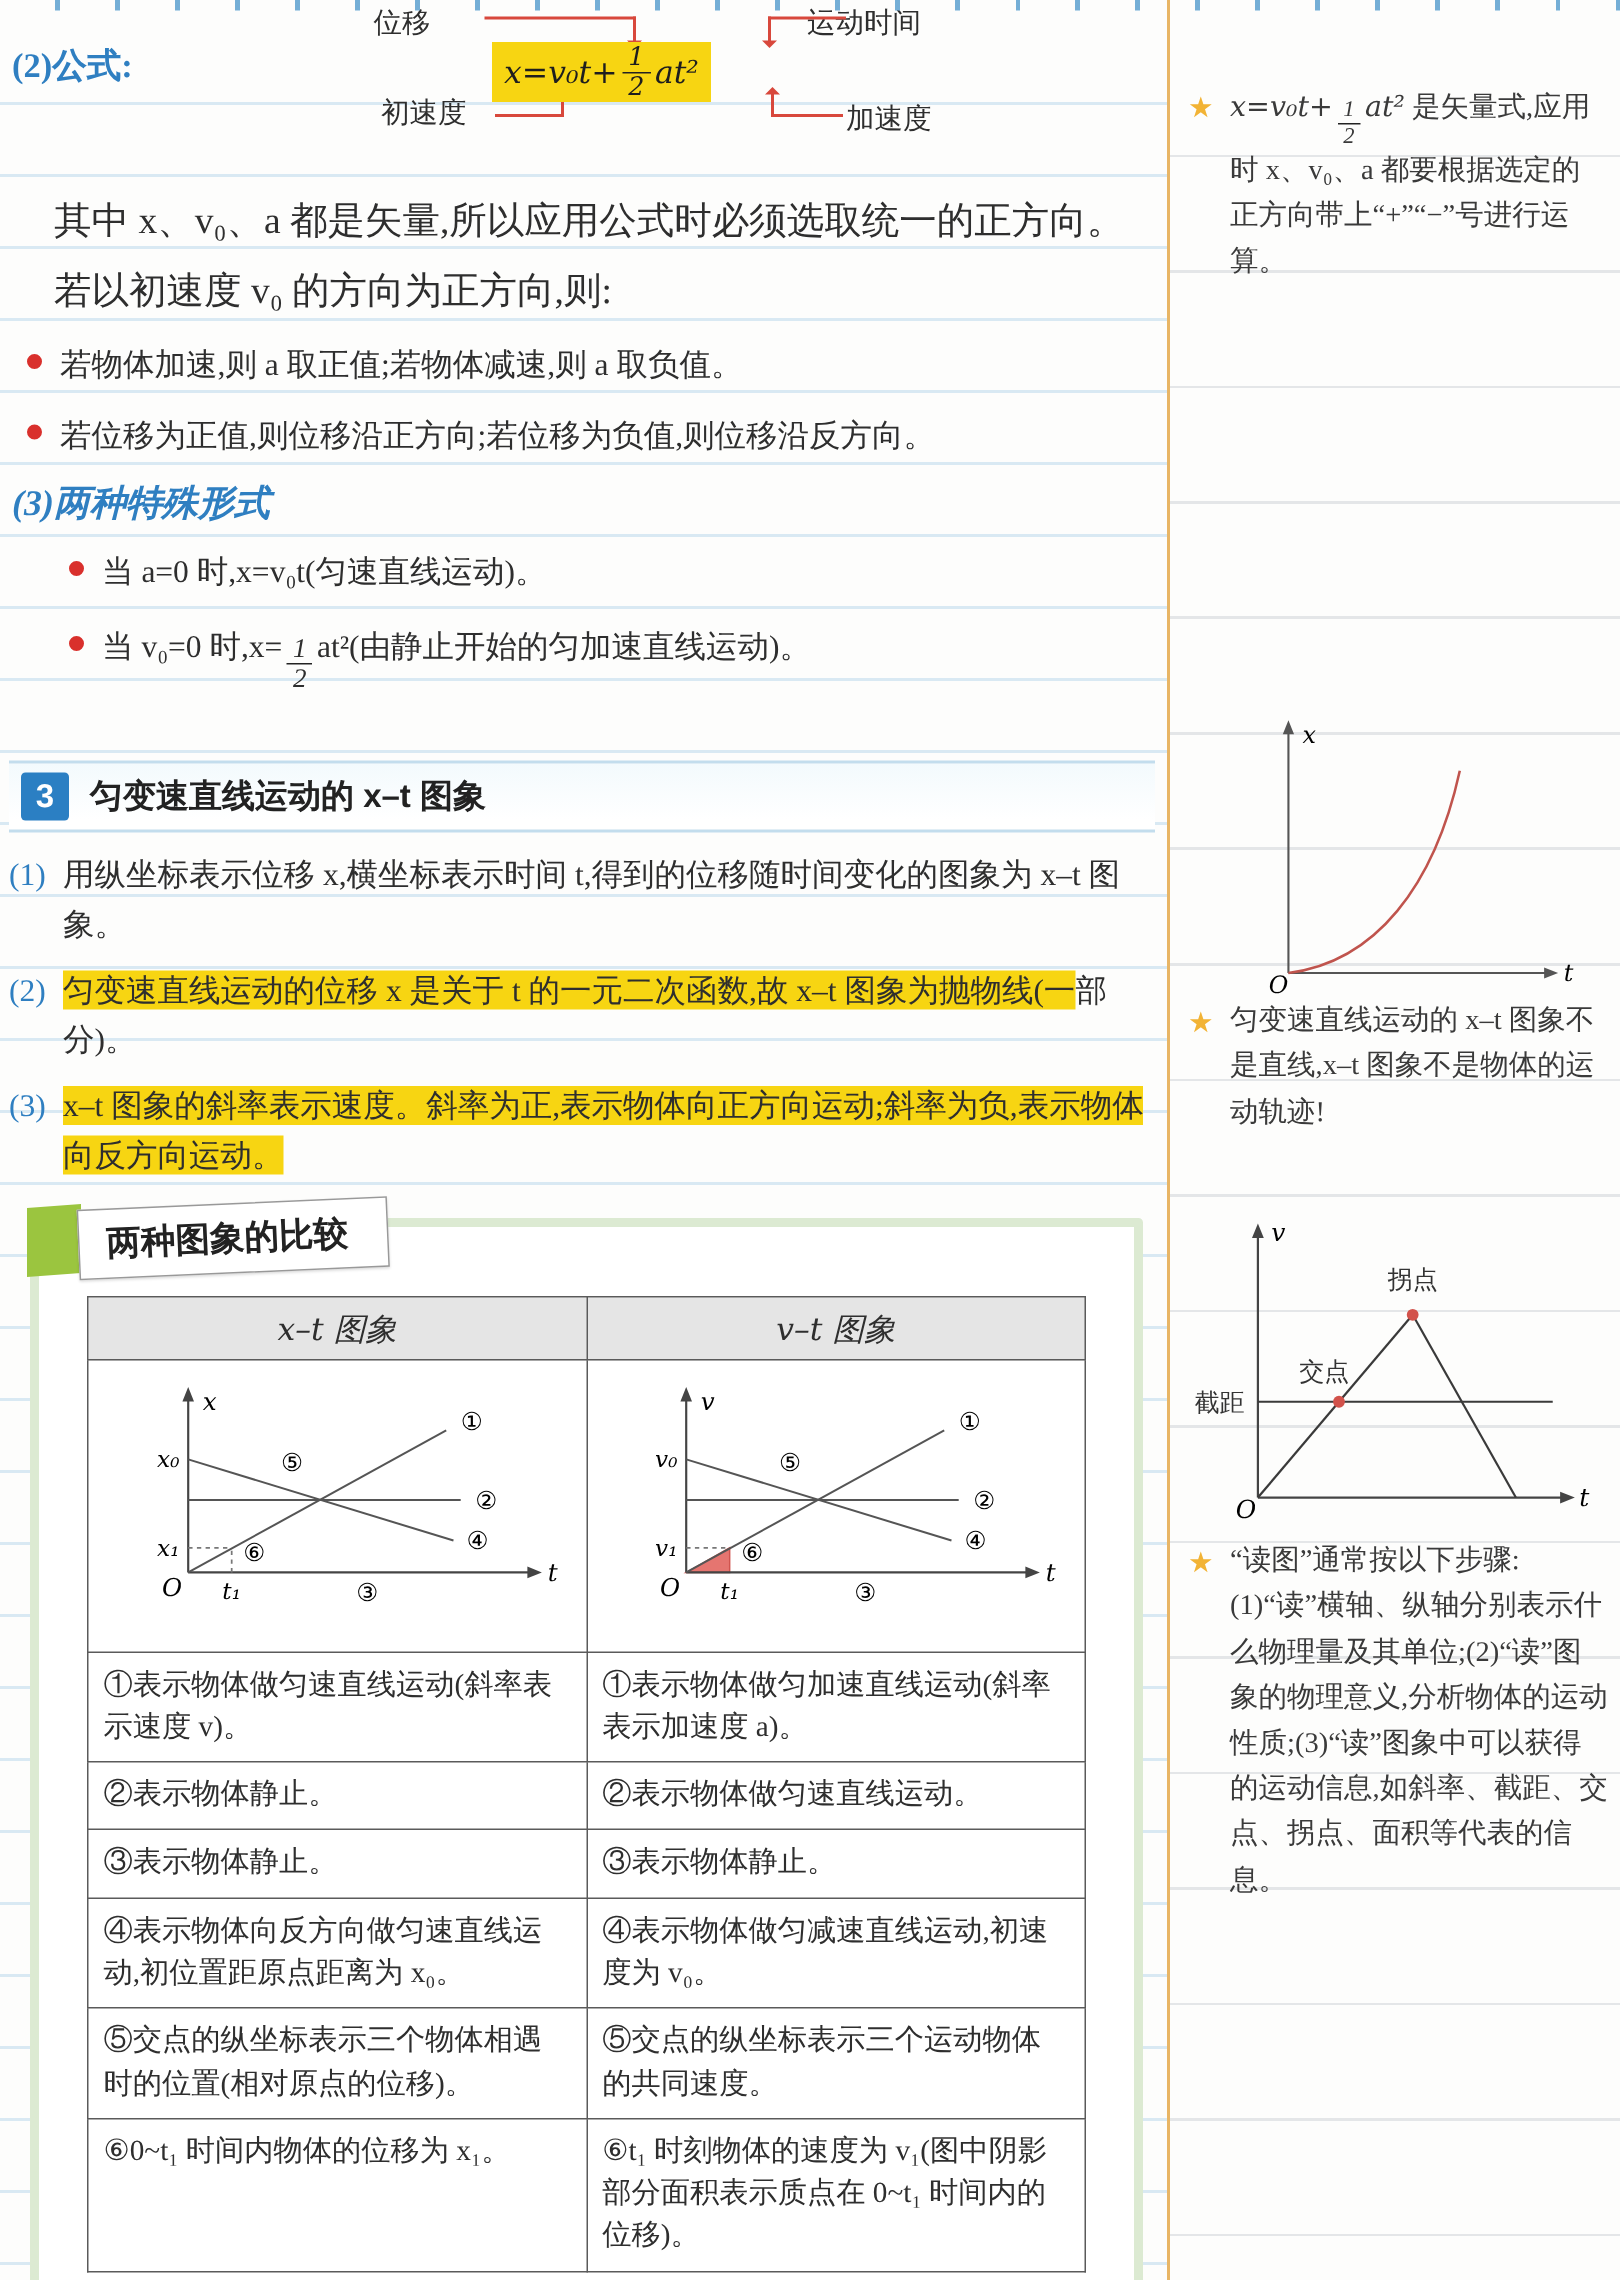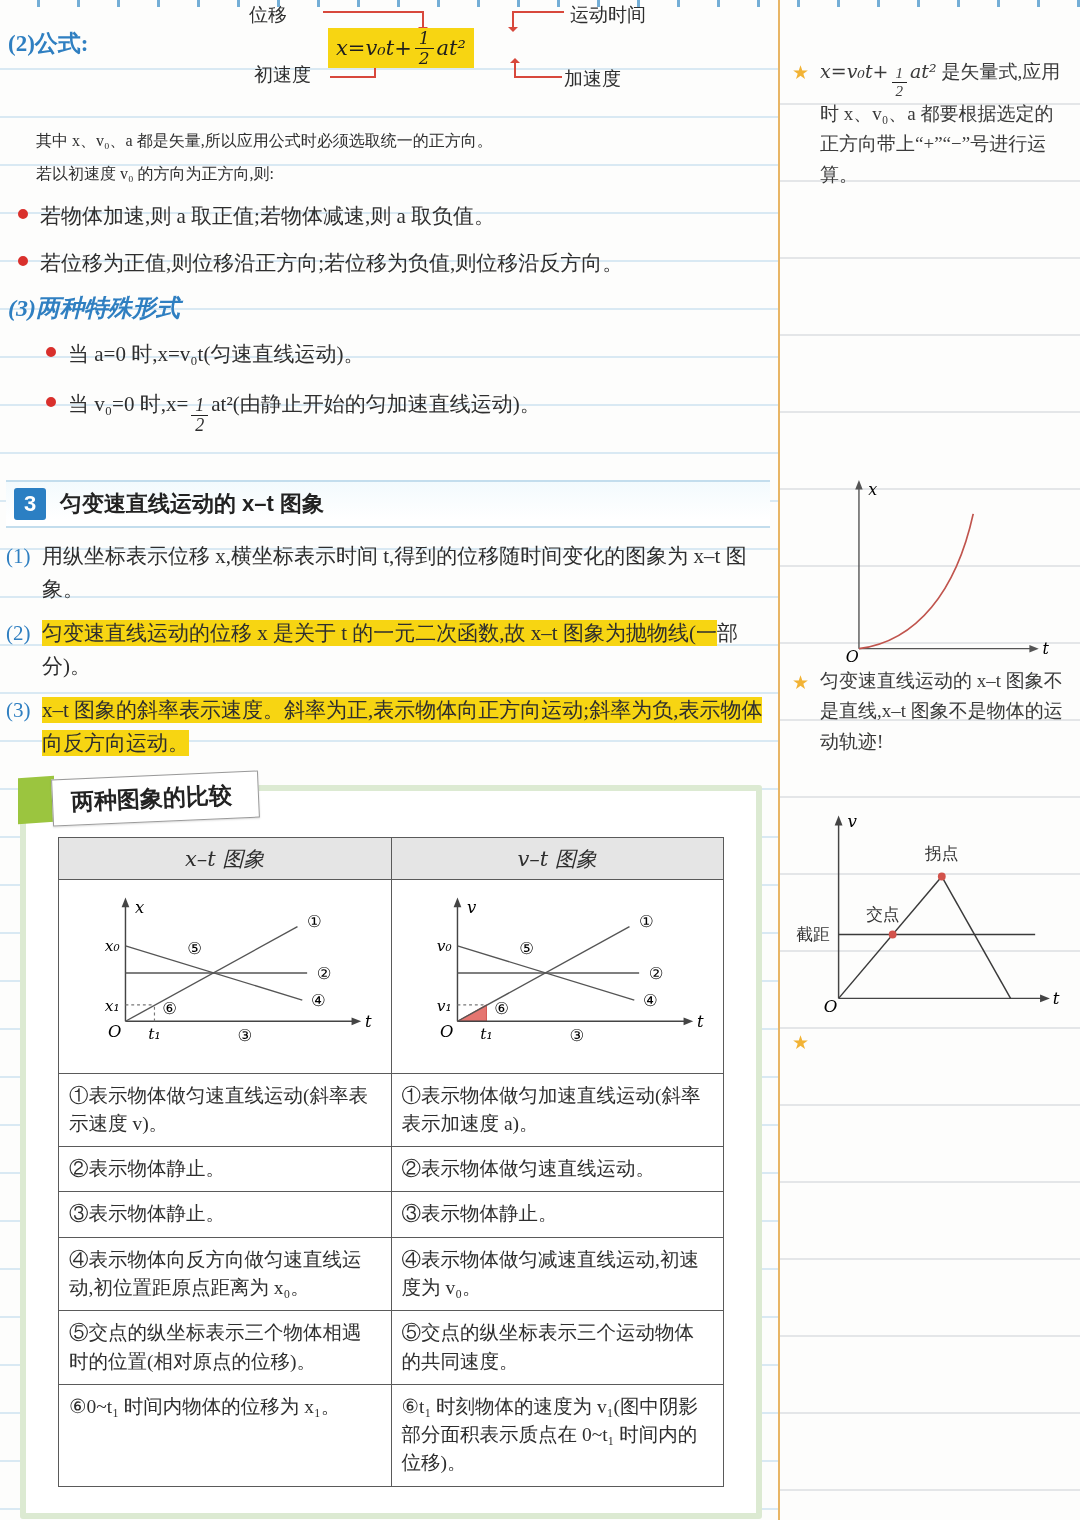--- a/index.html
+++ b/index.html
@@ -36,36 +36,36 @@
   .fbox {
     position:absolute; left:322px; top:28px;
     background:#f7d512; padding:1px 8px;
     display:inline-flex; align-items:center;
     font-size:21px; font-style:italic; font-family:"DejaVu Serif",serif; color:#1e1e1e;
   }
   .frac { display:inline-flex; flex-direction:column; align-items:center; font-size:17px; line-height:1.1; margin:0 3px; font-style:italic; }
   .frac .fnum { border-bottom:1.5px solid #222; padding:0 4px; }
   .ann { position:absolute; font-size:19px; color:#2e2e2e; }
   .ann-disp { left:243px; top:2px;text-align:right; }
-  .ann-time { left:564px; top:2px; }
+  .ann-time { left:532px; top:2px; }
   .ann-v0   { left:248px; top:62px; }
   .ann-a    { left:558px; top:66px; }
   .conn { position:absolute; border-color:#d8483c; border-style:solid; border-width:0; }
   .conn::after { content:""; position:absolute; width:0; height:0; border:5px solid transparent; }
   .c1 { left:317px; top:11px; width:101px; height:17px; border-top-width:2px; border-right-width:2px; }
   .c1::after { right:-6px; bottom:-9px; border-top-color:#d8483c; }
   .c2 { left:506px; top:11px; width:52px; height:17px; border-top-width:2px; border-left-width:2px; }
   .c2::after { left:-6px; bottom:-9px; border-top-color:#d8483c; }
   .c3 { left:324px; top:62px; width:46px; height:16px; border-bottom-width:2px; border-right-width:2px; }
   .c3::after { right:-6px; top:-9px; border-bottom-color:#d8483c; }
   .c4 { left:508px; top:62px; width:48px; height:16px; border-bottom-width:2px; border-left-width:2px; }
   .c4::after { left:-6px; top:-9px; border-bottom-color:#d8483c; }
 
   
-  .para { font-size:16px; line-height:1.5; margin:9px 0 0 30px; }
+  .para { font-size:25px; line-height:1.5; margin:9px 0 0 30px; }
   .brow { display:flex; align-items:flex-start; margin:15px 0 0 12px; font-size:21px; line-height:1.5; }
   .ring { flex:0 0 auto; width:9px; height:9px; border:5px solid #d9302c; border-radius:50%; margin:8px 12px 0 0; }
   .blue-head { color:#2f7fc1; font-weight:bold; font-size:24px; margin:13px 0 0 2px;font-style:italic; }
   .sp2row .frac { font-size:18px; }
 
   
   .sec-bar {
     margin-top:44px; height:48px; display:flex; align-items:center; gap:14px;
     background:linear-gradient(180deg,#f3fafd 0%, #ffffff 85%);
     border-top:2px solid #c3dded; border-bottom:2px solid #c3dded;
@@ -327,15 +327,16 @@
       <text class="hanz" x="90" y="130" text-anchor="middle">交点</text>
       <text class="hanz" x="2" y="151">截距</text>
       <text class="axlab" x="54" y="36" font-size="17">v</text>
       <text class="axlab" x="263" y="216" font-size="17">t</text>
       <text class="axlab" x="30" y="224" font-size="17">O</text>
     </svg>
   </div>
 
   <div class="snote n3">
     <span class="star">★</span>
+    <span>“读图”通常按以下步骤:(1)“读”横轴、纵轴分别表示什么物理量及其单位;(2)“读”图象的物理意义,分析物体的运动性质;(3)“读”图象中可以获得的运动信息,如斜率、截距、交点、拐点、面积等代表的信息。</span>
   </div>
 
 </div>
 
 </body></html>

